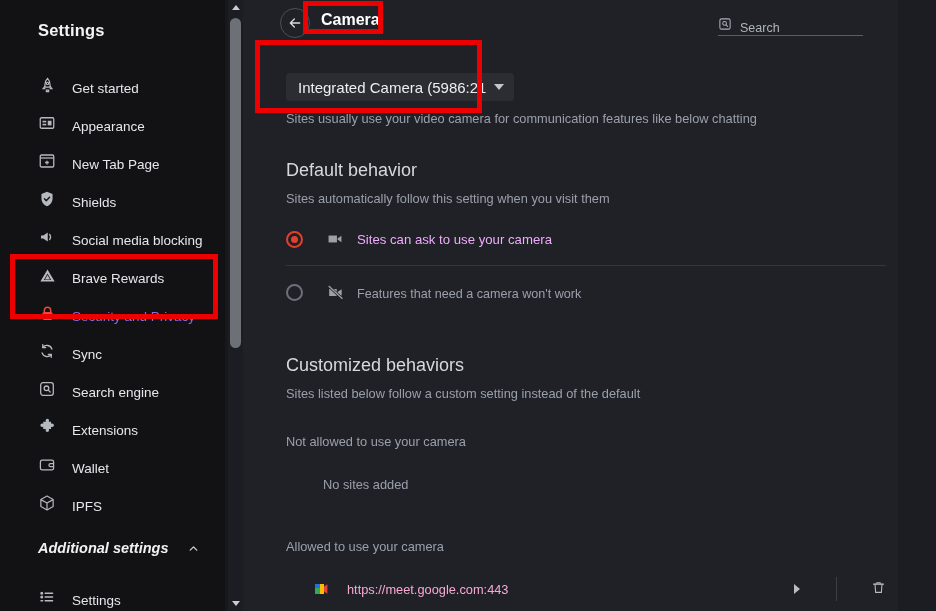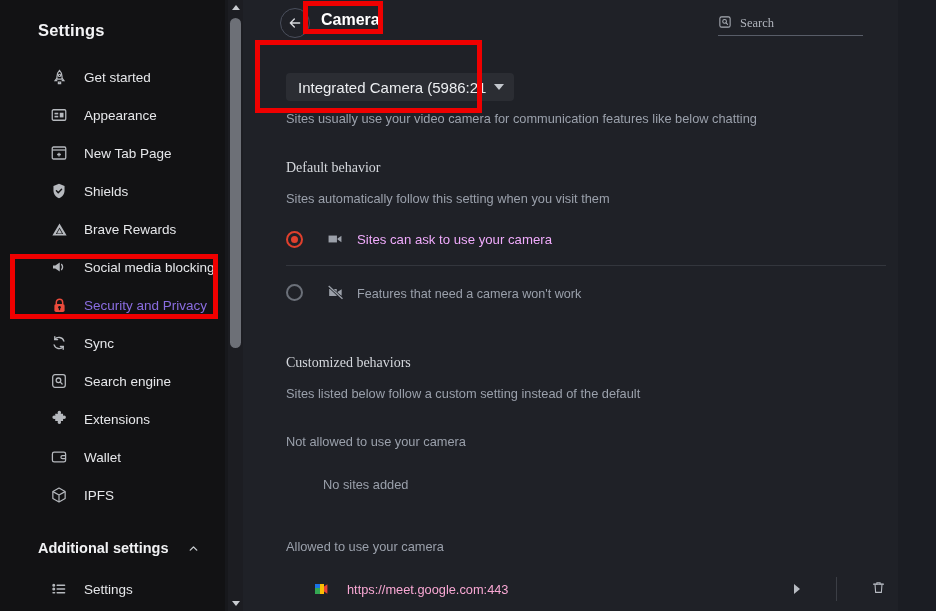--- a/index.html
+++ b/index.html
@@ -19,22 +19,22 @@
     overflow: hidden;
   }
   .sidebar-title {
     position: absolute; left: 38px; top: 21px;
     font-size: 16.5px; font-weight: 700; color: #f3f3f5;
     letter-spacing: .2px;
   }
   .nav-list { position: absolute; left: 0; top: 58px; width: 225px; }
   .nav-item {
     position: relative;
-    display: flex; align-items: center;
-    height: 38px; padding-left: 48px;
+    display: flex; align-items: flex-end;
+    height: 38px; padding-left: 36px;
     cursor: pointer;
   }
   .nav-icon {
     width: 22px; height: 22px;
     display: flex; align-items: center; justify-content: center;
     flex: 0 0 22px;
     color: #b6b9be;
   }
   .nav-icon svg { display: block; }
   .nav-label {
@@ -43,21 +43,21 @@
     white-space: nowrap;
   }
   .nav-item.active .nav-label { color: #8a6de0; }
   .nav-item.active .nav-icon { color: #eb4b3c; }
 
   .section-head {
     position: absolute; left: 38px; top: 540px;
     display: flex; align-items: center; width: 170px;
   }
   .section-head .sh-text {
-    font-size: 14.5px; font-weight: 700; color: #f0f1f3;
+    font-size: 14.5px; font-weight: 700; color: #f0f1f3; font-style: italic;
   }
   .section-head .sh-caret {
     margin-left: 18px; color: #c7cace;
     display: flex; align-items: center;
   }
 
   .additional-list { position: absolute; left: 0; top: 570px; width: 225px; }
 
   
   .scroll-track {
@@ -110,24 +110,23 @@
     color: #d8dade; cursor: pointer;
   }
   .page-title {
     position: absolute; left: 78px; top: 11px;
     font-size: 16px; font-weight: 700; color: #ffffff;
   }
 
   .search-wrap {
     position: absolute; left: 475px; top: 12px;
     width: 145px; height: 24px;
-    display: flex; align-items: center;
+    display: flex; align-items: flex-end;
     border-bottom: 1px solid #585d68;
     cursor: text;
-    font-family: Liberation Serif, serif;
   }
   .search-icon { color: #a9adb5; margin-right: 8px; margin-top: 1px; }
   .search-text { font-size: 12.5px; color: #b0b4bc; }
 
   .device-select {
     position: absolute; left: 43px; top: 73px;
     height: 28px;
     background: #2b2d33;
     border-radius: 4px;
     display: flex; align-items: center;
@@ -145,21 +144,21 @@
     border-top: 6px solid #c3c7cd;
   }
 
   .desc-line {
     position: absolute; left: 43px;
     font-size: 12.8px; color: #9aa0ab;
   }
 
   .sec-title {
     position: absolute; left: 43px;
-    font-size: 14px; color: #d5d8dd; font-family: Liberation Serif, serif;
+    font-size: 18px; color: #d5d8dd;
   }
 
   .radio-row {
     position: absolute; left: 43px;
     width: 600px; height: 52px;
     display: flex; align-items: center;
     cursor: pointer;
   }
   .radio {
     width: 17px; height: 17px; border-radius: 50%;
@@ -268,37 +267,37 @@
           <svg width="18" height="18" viewBox="0 0 24 24" fill="currentColor">
             <path d="M12 2.2 4.6 5.2v6.1c0 4.6 3.1 8.9 7.4 10.5 4.3-1.6 7.4-5.9 7.4-10.5V5.2z"></path>
             <path d="M8.6 11.8l2.4 2.4 4.4-4.5" fill="none" stroke="#121214" stroke-width="1.9" stroke-linecap="round" stroke-linejoin="round"></path>
           </svg>
         </span>
         <span class="nav-label">Shields</span>
       </div>
 
       <div class="nav-item">
         <span class="nav-icon">
+          <svg width="18" height="18" viewBox="0 0 24 24" fill="currentColor">
+            <path d="M4 10v4h3l6 4V6l-6 4z"></path>
+            <path d="M15.5 8.5c1.4 1.9 1.4 5.1 0 7" fill="none" stroke="currentColor" stroke-width="1.7" stroke-linecap="round"></path>
+          </svg>
+        </span>
+        <span class="nav-label">Social media blocking</span>
+      </div>
+
+      <div class="nav-item">
+        <span class="nav-icon">
           <svg width="19" height="19" viewBox="0 0 24 24" fill="currentColor">
             <path d="M12 4.5 21 19.5H3z"></path>
             <path d="M12 9.6 16.6 17.6H7.4z" fill="#121214"></path>
             <path d="M12 11.5 15.2 17.1H8.8z" fill="currentColor"></path>
           </svg>
         </span>
         <span class="nav-label">Brave Rewards</span>
-      </div>
-
-      <div class="nav-item">
-        <span class="nav-icon">
-          <svg width="18" height="18" viewBox="0 0 24 24" fill="currentColor">
-            <path d="M4 10v4h3l6 4V6l-6 4z"></path>
-            <path d="M15.5 8.5c1.4 1.9 1.4 5.1 0 7" fill="none" stroke="currentColor" stroke-width="1.7" stroke-linecap="round"></path>
-          </svg>
-        </span>
-        <span class="nav-label">Social media blocking</span>
       </div>
 
       <div class="nav-item active">
         <span class="nav-icon">
           <svg width="17" height="17" viewBox="0 0 24 24" fill="currentColor">
             <path d="M7.5 10V7.6a4.5 4.5 0 1 1 9 0V10" fill="none" stroke="currentColor" stroke-width="2.1"></path>
             <rect x="4.8" y="10" width="14.4" height="11" rx="2.4"></rect>
             <circle cx="12" cy="14.6" r="1.9" fill="#121214"></circle>
             <rect x="11.1" y="15.2" width="1.8" height="3.4" fill="#121214"></rect>
           </svg>

